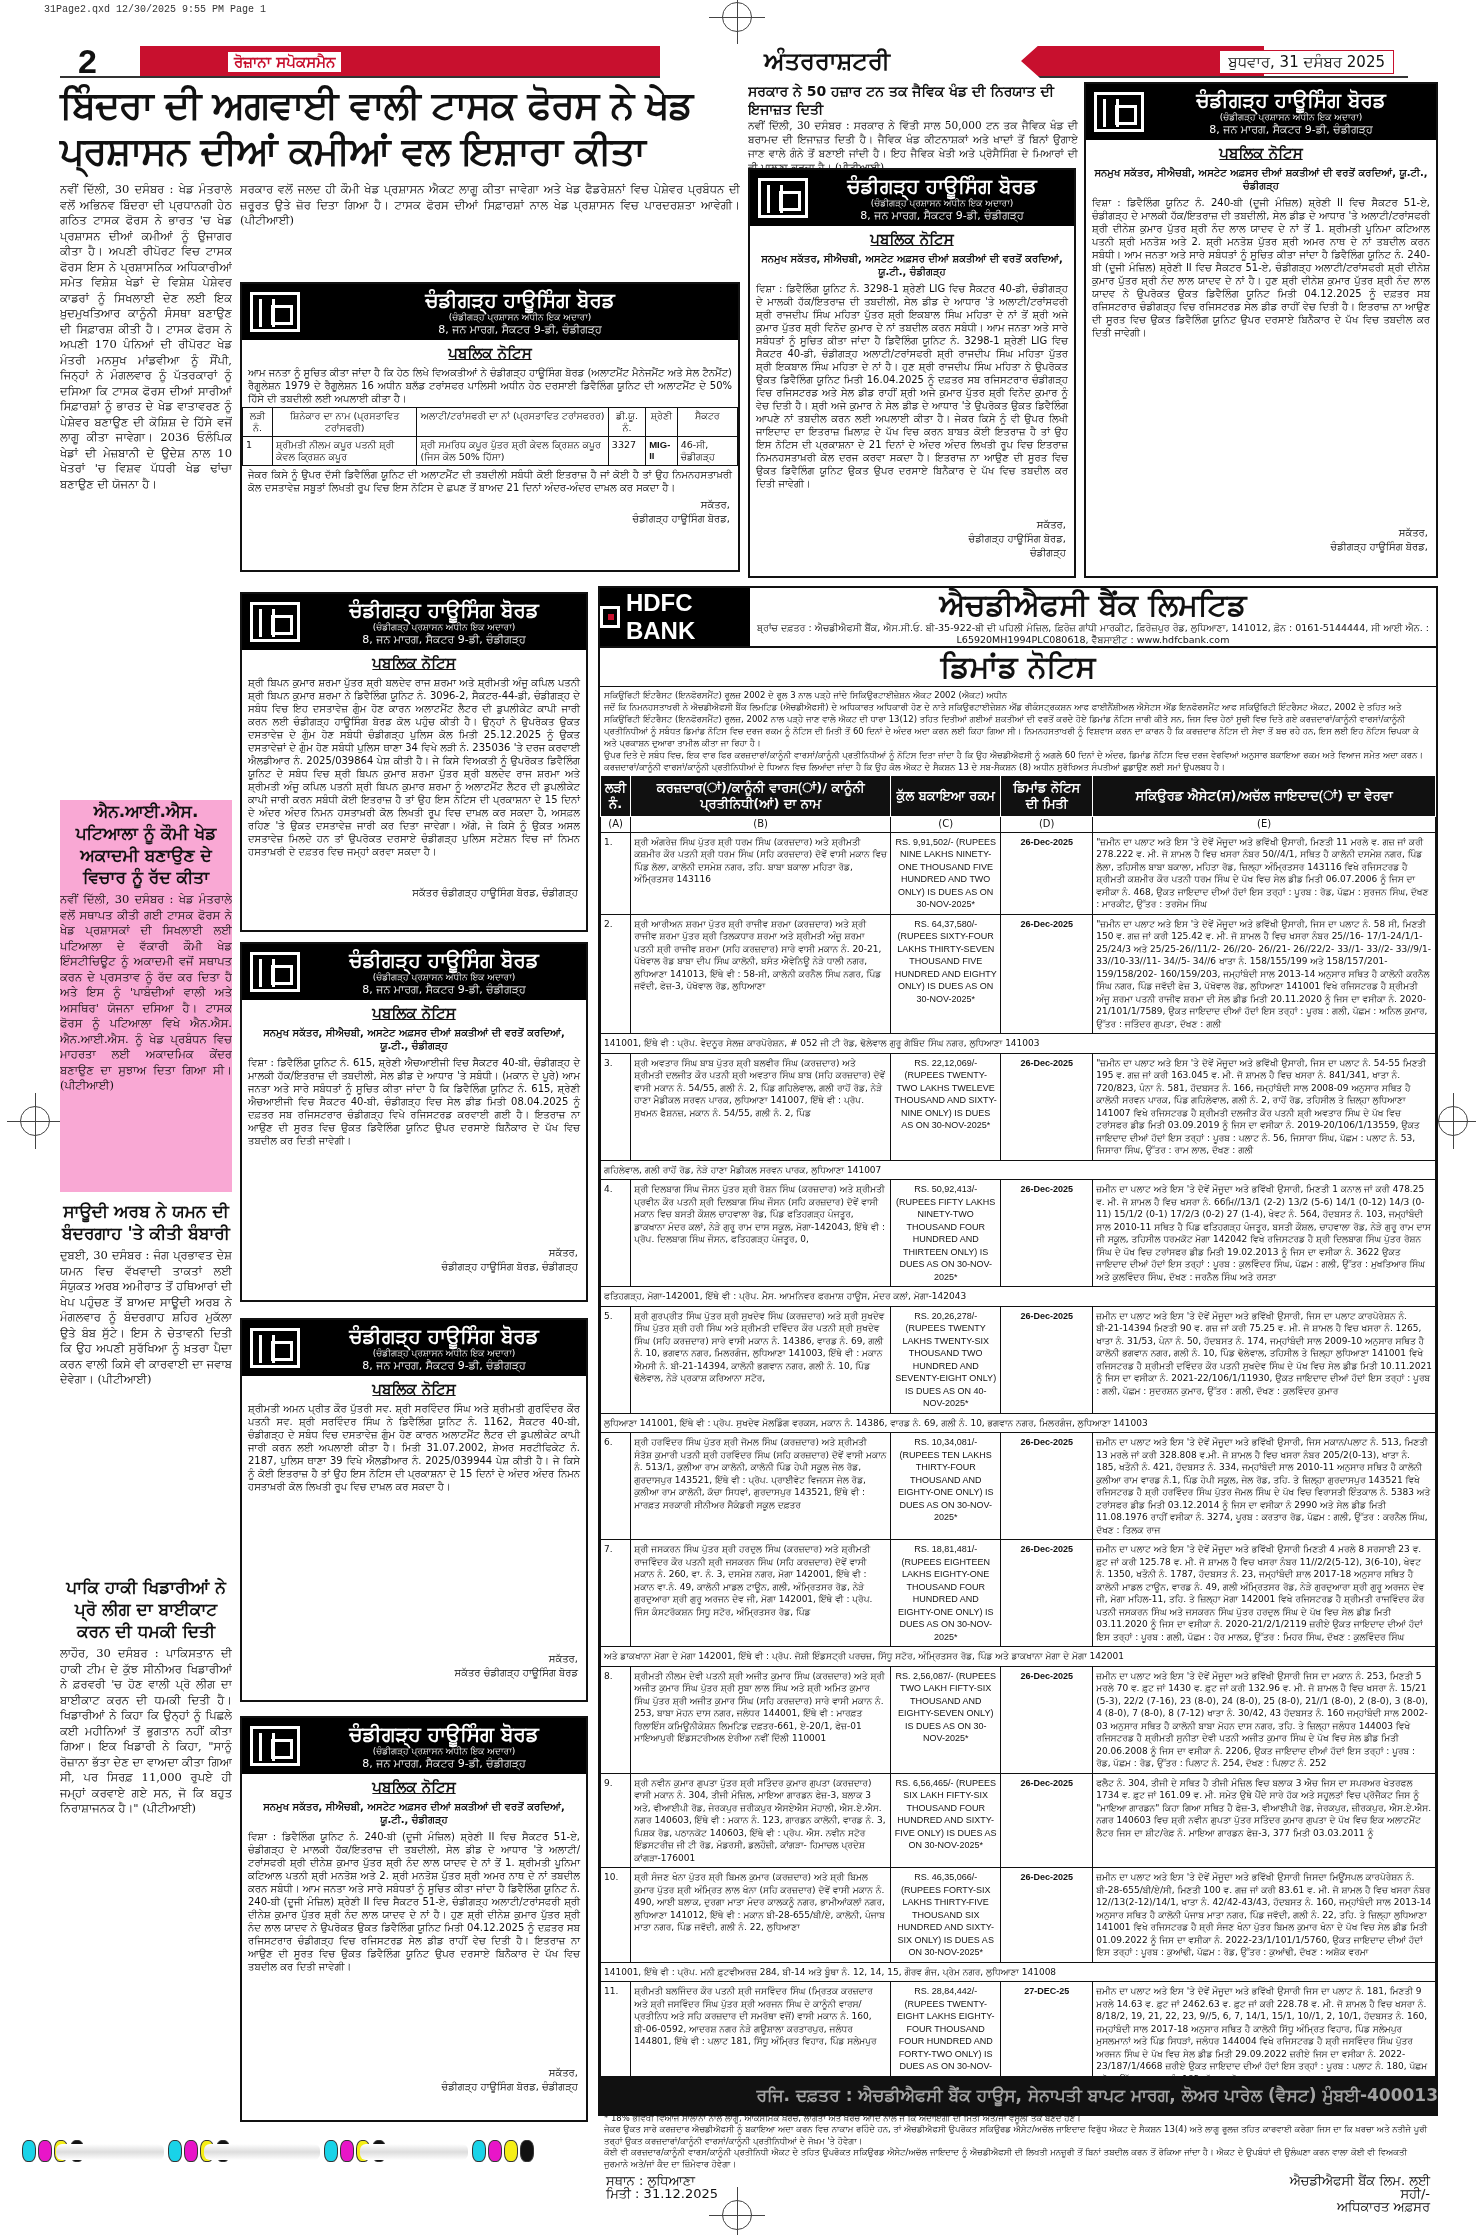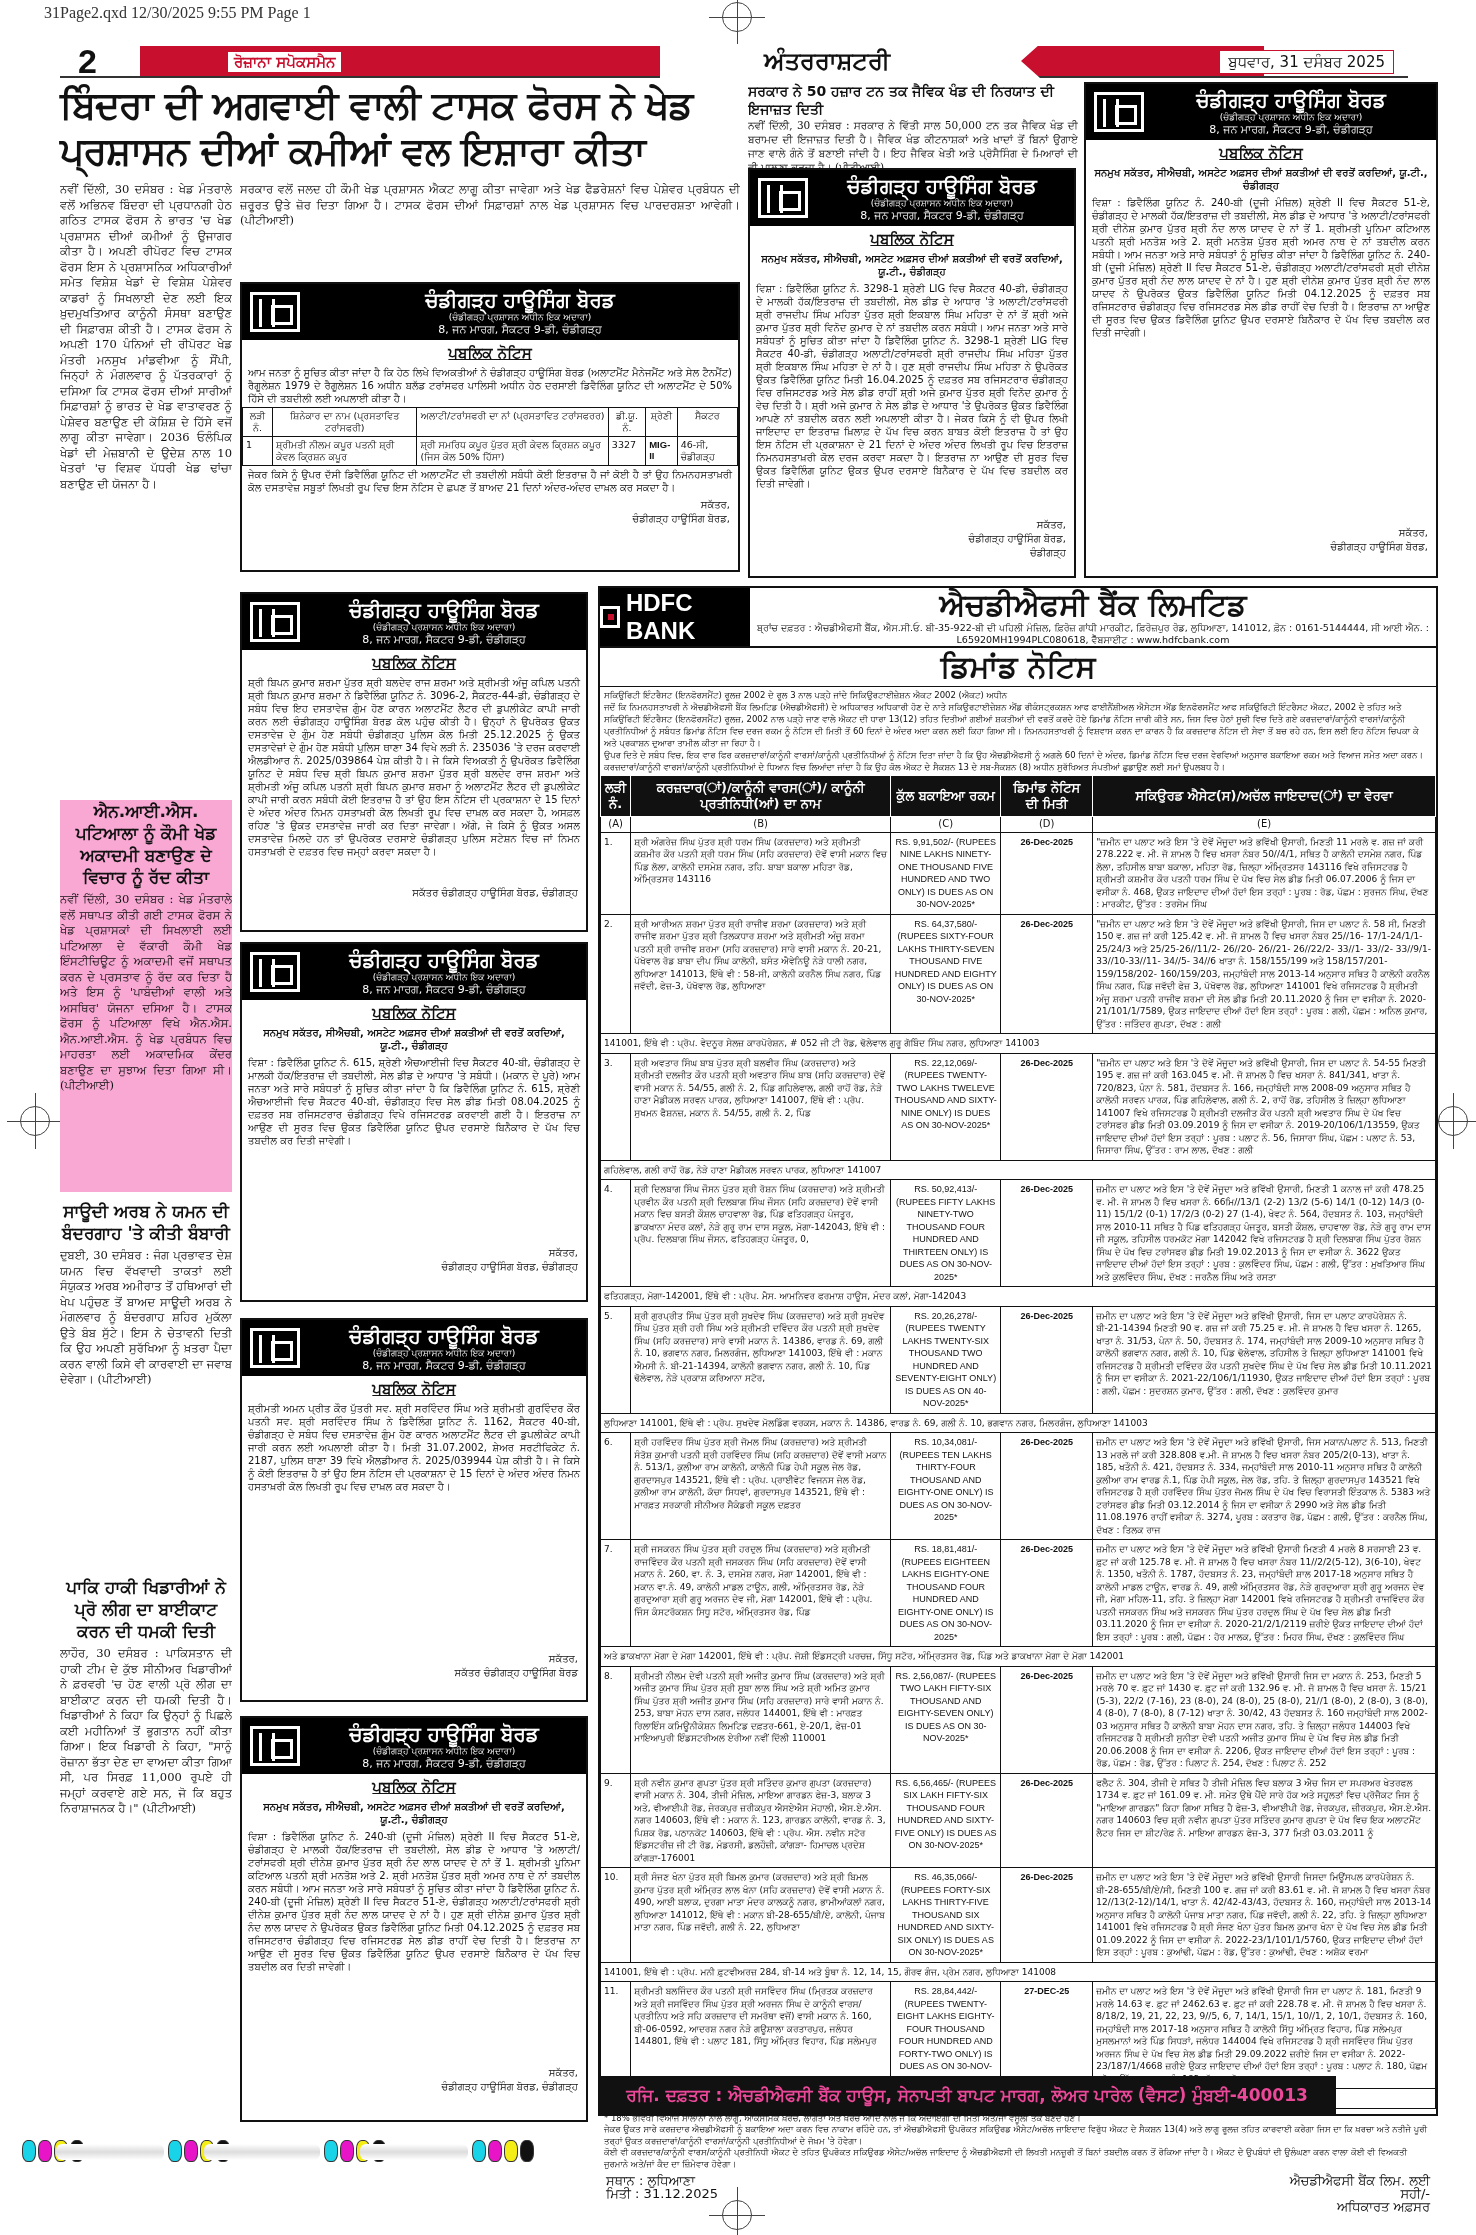--- a/index.html
+++ b/index.html
@@ -1,17 +1,17 @@
 <!DOCTYPE html>
 <html><head>
 <meta charset="utf-8">
 <style>
 *{box-sizing:border-box;margin:0;padding:0}
 body{width:1476px;height:2235px;background:#fff;font-family:"DejaVu Sans",sans-serif;color:#111;position:relative;overflow:hidden}
-.slug{position:absolute;left:44px;top:4px;font-family:Liberation Serif, serif;font-size:16px;color:#333}
+.slug{position:absolute;left:44px;top:4px;font-family:Liberation Mono, monospace;font-size:10px;color:#333}
 .reg{position:absolute;width:30px;height:30px;border:1px solid #444;border-radius:50%}
 .reg:before,.reg:after{content:"";position:absolute;background:#444}
 .reg:before{left:-14px;right:-14px;top:14px;height:1px}
 .reg:after{top:-14px;bottom:-14px;left:14px;width:1px}
 .masthead{position:absolute;left:60px;top:44px;width:1348px;height:34px;border-bottom:2px solid #333}
 .pagenum{position:absolute;left:18px;top:0;font:bold 34px "Liberation Sans",sans-serif;line-height:34px}
 .redbar{position:absolute;left:80px;top:2px;width:1124px;height:30px;background:#c8102e}
 .paper-name{position:absolute;left:88px;top:6px;background:#fff;color:#c8102e;font-weight:bold;font-size:15px;padding:1px 6px}
 .section{position:absolute;left:600px;top:0;background:#fff;height:34px;width:380px;padding-left:104px;font:bold 24px "DejaVu Sans",sans-serif;line-height:34px;clip-path:polygon(0 0,100% 0,95% 50%,100% 100%,0 100%)}
 .date{position:absolute;right:14px;top:6px;background:#fff;border:1px solid #c8102e;font-size:15px;padding:2px 8px;color:#111}
@@ -42,21 +42,21 @@
 .hdfc-name .bn{font:bold 30px "DejaVu Sans",sans-serif;line-height:34px}
 .hdfc-name .addr{font-size:9.5px;line-height:12px}
 .demand-title{font:bold 30px "DejaVu Sans",sans-serif;text-align:center;border-bottom:1px solid #111;line-height:38px}
 .intro{font-size:8.5px;line-height:12px;padding:2px 4px}
 .dtable th{background:#111;color:#fff;font-size:13px;font-weight:bold;border:1px solid #fff;padding:4px}
 .dtable td{border:1px solid #111;font-size:9px;line-height:12.5px;padding:3px;vertical-align:top}
 .dtable .letter td{font-size:10px;text-align:center;padding:1px}
 .amt{text-align:center;font-family:"Liberation Sans",sans-serif;font-size:9px;width:110px}
 .dt{font-weight:bold;font-family:"Liberation Sans",sans-serif;font-size:10.5px;width:92px;text-align:center}
 .footnote{font-size:8.5px;line-height:11.5px;padding:4px}
-.reg-office{position:absolute;left:598px;top:2076px;width:738px;height:38px;background:#111;color:#ec4899;font:bold 17px "DejaVu Sans",sans-serif;line-height:38px;text-align:center}
+.reg-office{position:absolute;left:598px;top:2076px;width:840px;height:38px;background:#111;color:#a3a3a3;font:bold 17px "DejaVu Sans",sans-serif;line-height:38px;text-align:right}
 .colorbar{position:absolute;top:2140px;display:flex;gap:2px}
 .colorbar span{width:14px;height:22px;border:1px solid #333;border-radius:40%}
 .greybar{position:absolute;top:2144px;height:16px;background:linear-gradient(#fff,#ddd,#fff);border-radius:6px}
 </style>
 </head>
 <body>
 
 <div class="slug">31Page2.qxd  12/30/2025  9:55 PM  Page 1</div>
 <div class="reg" style="left:722px;top:2px"></div>
 <div class="reg" style="left:20px;top:1106px"></div>

